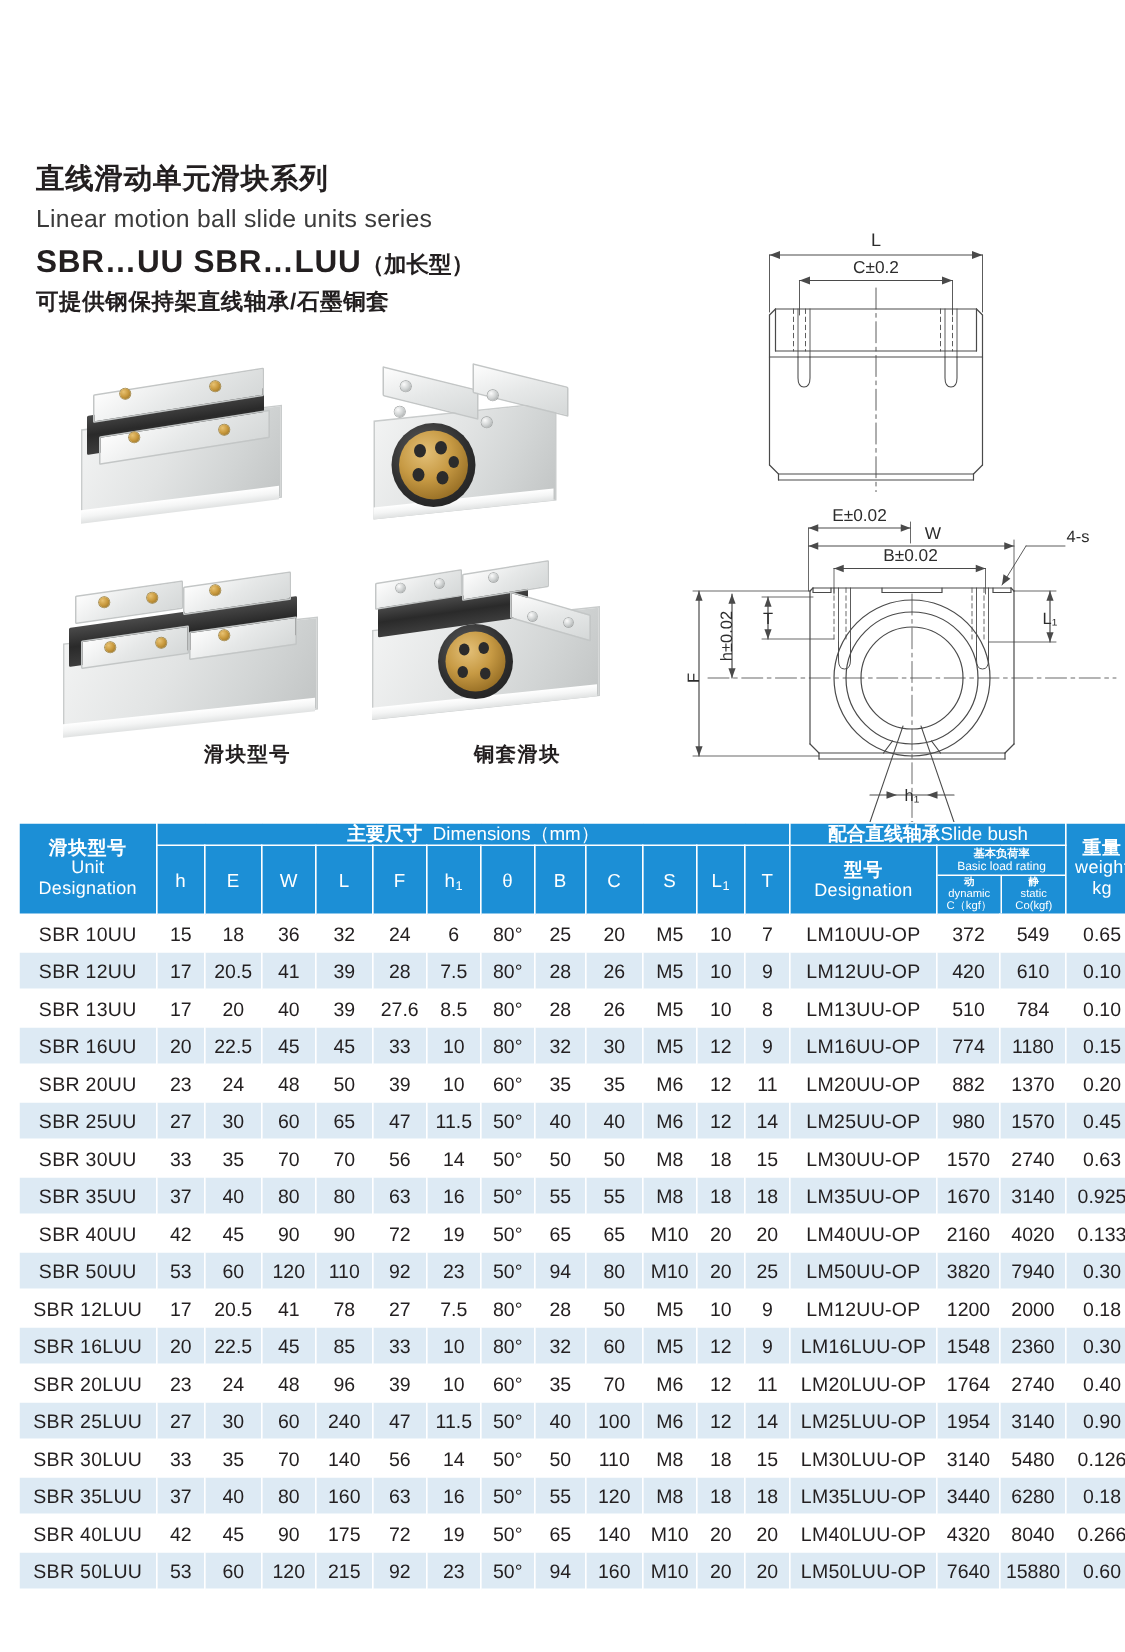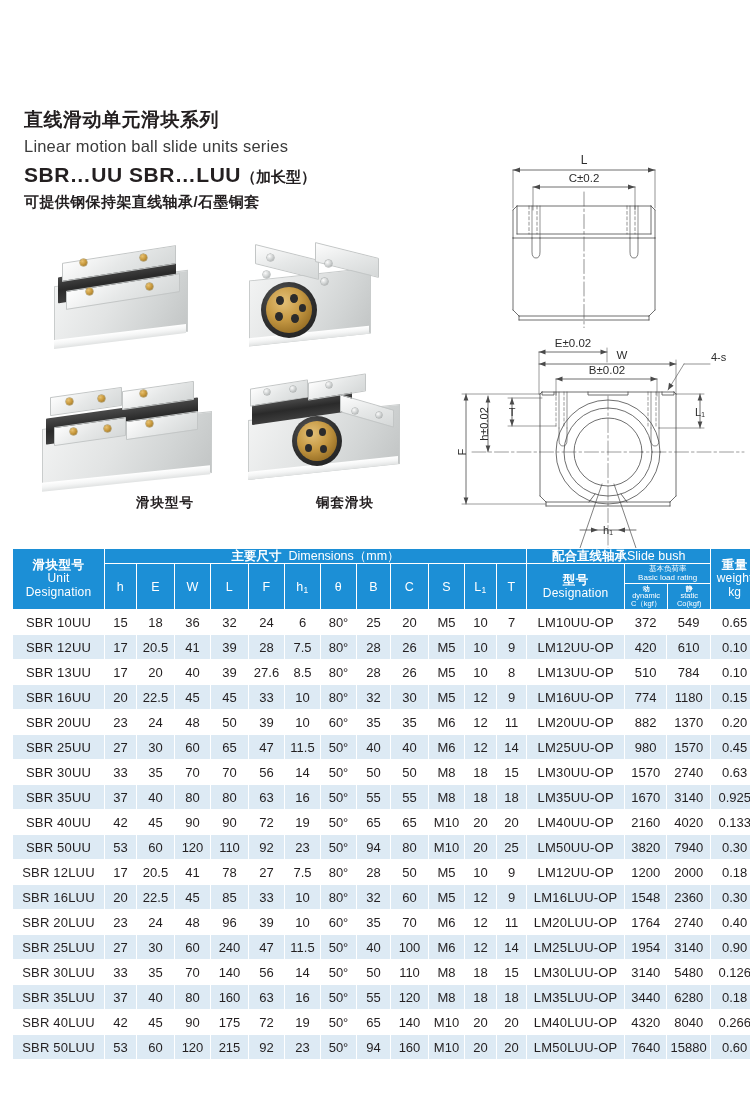--- a/index.html
+++ b/index.html
@@ -88,21 +88,21 @@
   table.spec thead th{
     background:#1c8fd6;
     color:#ffffff;
     font-weight:normal;
     font-size:12.5px;
     line-height:1.15;
     border:1px solid #ffffff;
   }
   .hdr-cn{font-size:12.5px;font-weight:bold;display:block;letter-spacing:.5px;}
   .hdr-en{font-size:12px;display:block;letter-spacing:.2px;}
-  .hdr-tiny-cn{font-size:7.5px;font-weight:normal;display:block;line-height:1.1;letter-spacing:0;}
+  .hdr-tiny-cn{font-size:7.5px;font-weight:bold;display:block;line-height:1.1;letter-spacing:0;}
   .hdr-tiny-en{font-size:8px;display:block;line-height:1.1;letter-spacing:0;}
   .hdr-mini-cn{font-size:7px;font-weight:bold;display:block;line-height:1;}
   .hdr-mini-en{font-size:7.5px;display:block;line-height:1.05;}
   .sym{font-size:13px;letter-spacing:.3px;}
   .sym sub{font-size:8.5px;vertical-align:baseline;position:relative;bottom:-2px;}
 
   table.spec tbody td{
     background:#ffffff;
     color:#231f20;
     font-size:13px;

